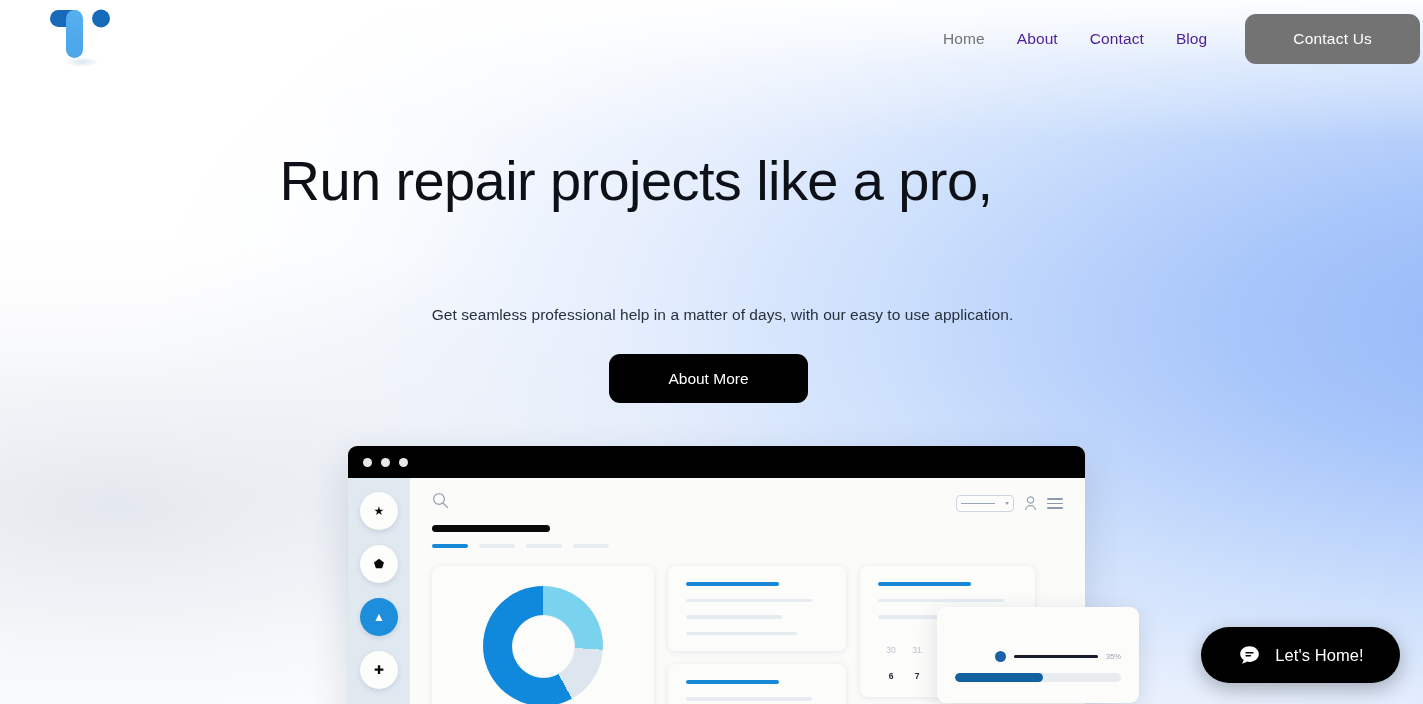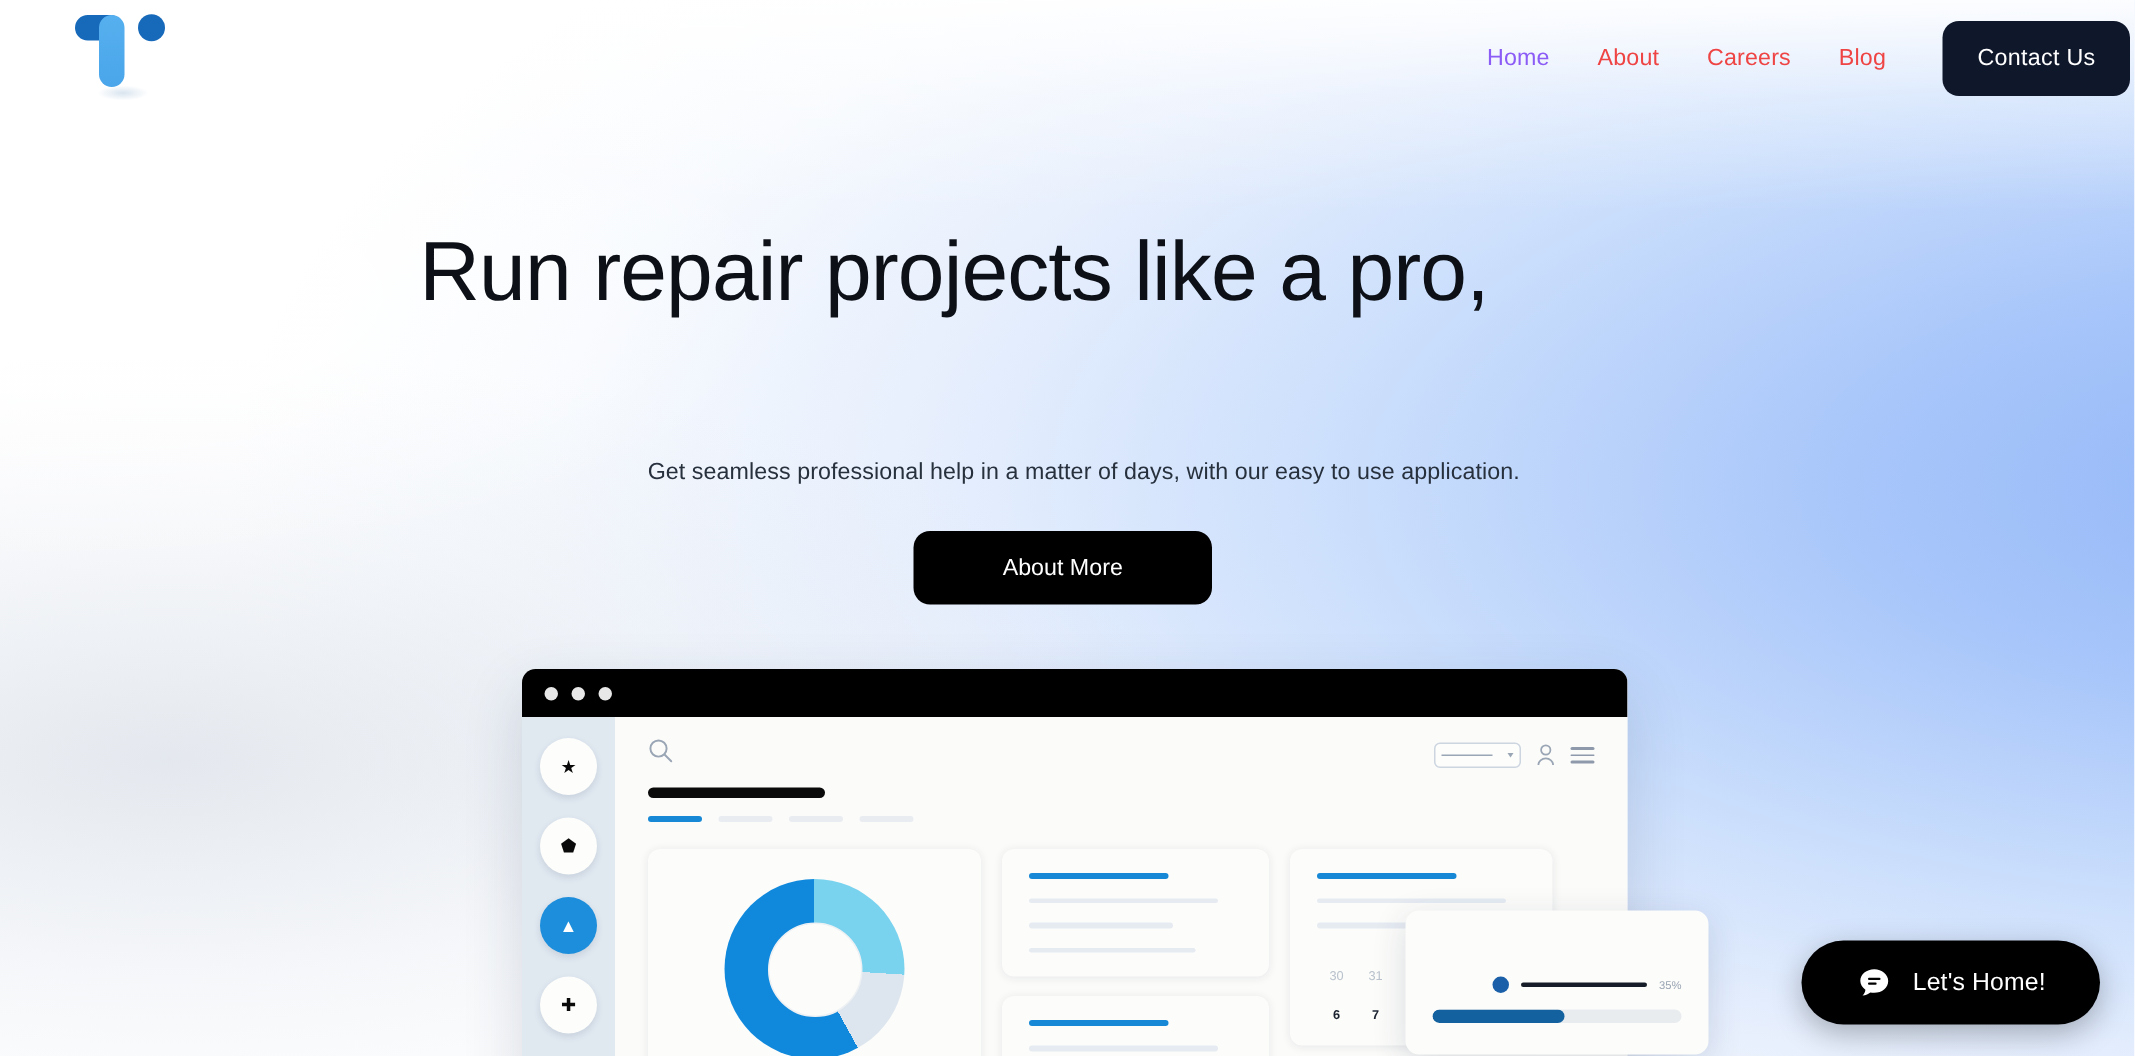--- a/index.html
+++ b/index.html
@@ -32,28 +32,28 @@
   .header {
     position:absolute; top:0; left:0; width:1423px; height:78px;
     display:flex; align-items:center; z-index:30;
   }
   .logo-wrap { position:absolute; left:44px; top:4px; width:76px; height:64px; }
   .nav {
     position:absolute; right:0; top:14px;
     display:flex; align-items:center; gap:0;
   }
   .nav-link {
-    font-size:15.5px; color:#ef4444; padding:0 16px; letter-spacing:0.1px;
+    font-size:15.5px; color:#4c1d95; padding:0 16px; letter-spacing:0.1px;
     text-decoration:none; white-space:nowrap; cursor:pointer;
   }
-  .nav-link.active { color:#8b5cf6; }
+  .nav-link.active { color:#737373; }
   .btn-contact {
     margin-left:22px; margin-right:3px;
-    background:#0f172a; color:#fff; border:none; border-radius:11px;
-    height:50px; padding:0 23px; font-size:15.5px; cursor:pointer;
+    background:#737373; color:#fff; border:none; border-radius:11px;
+    height:50px; padding:0 48px; font-size:15.5px; cursor:pointer;
     font-family:"Liberation Sans", sans-serif; letter-spacing:0.2px;
   }
 
   
   .hero { position:absolute; top:0; left:0; width:1423px; z-index:20; }
   .hero-title {
     position:absolute; top:148px; left:0; width:1272px; text-align:center;
     font-size:56px; line-height:66px; font-weight:400; color:#0d1117;
     letter-spacing:-0.6px;
   }
@@ -183,21 +183,21 @@
       <ellipse cx="38" cy="58" rx="17" ry="5" fill="url(#gShadow)"></ellipse>
       <rect x="6" y="6" width="32" height="17" rx="8.5" fill="#1769ba"></rect>
       <rect x="22" y="6" width="17" height="48" rx="8.5" fill="url(#gBar)"></rect>
       <circle cx="57" cy="14.5" r="9" fill="#1769ba"></circle>
     </svg>
   </div>
 
   <nav class="nav">
     <a class="nav-link active">Home</a>
     <a class="nav-link">About</a>
-    <a class="nav-link">Careers</a>
+    <a class="nav-link">Contact</a>
     <a class="nav-link">Blog</a>
     <button class="btn-contact">Contact Us</button>
   </nav>
 </div>
 
 <div class="hero">
   <h1 class="hero-title">
     <span>Run repair projects like a pro,</span><br>
   </h1>
   <p class="hero-sub">Get seamless professional help in a matter of days, with our easy to use application.</p>

